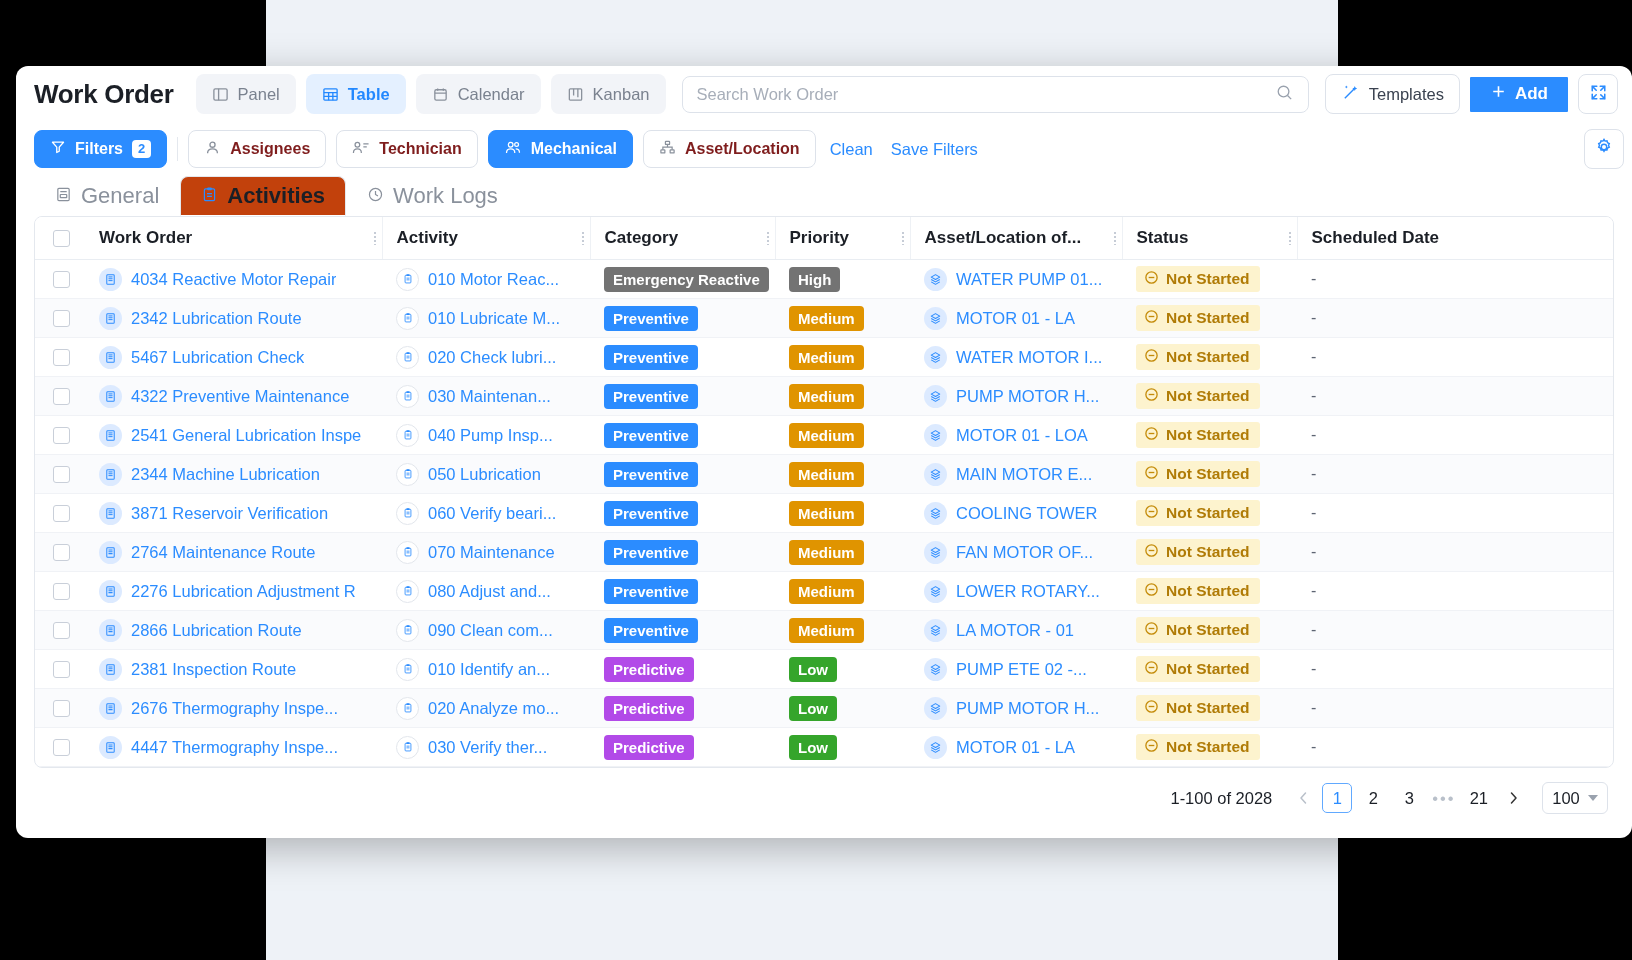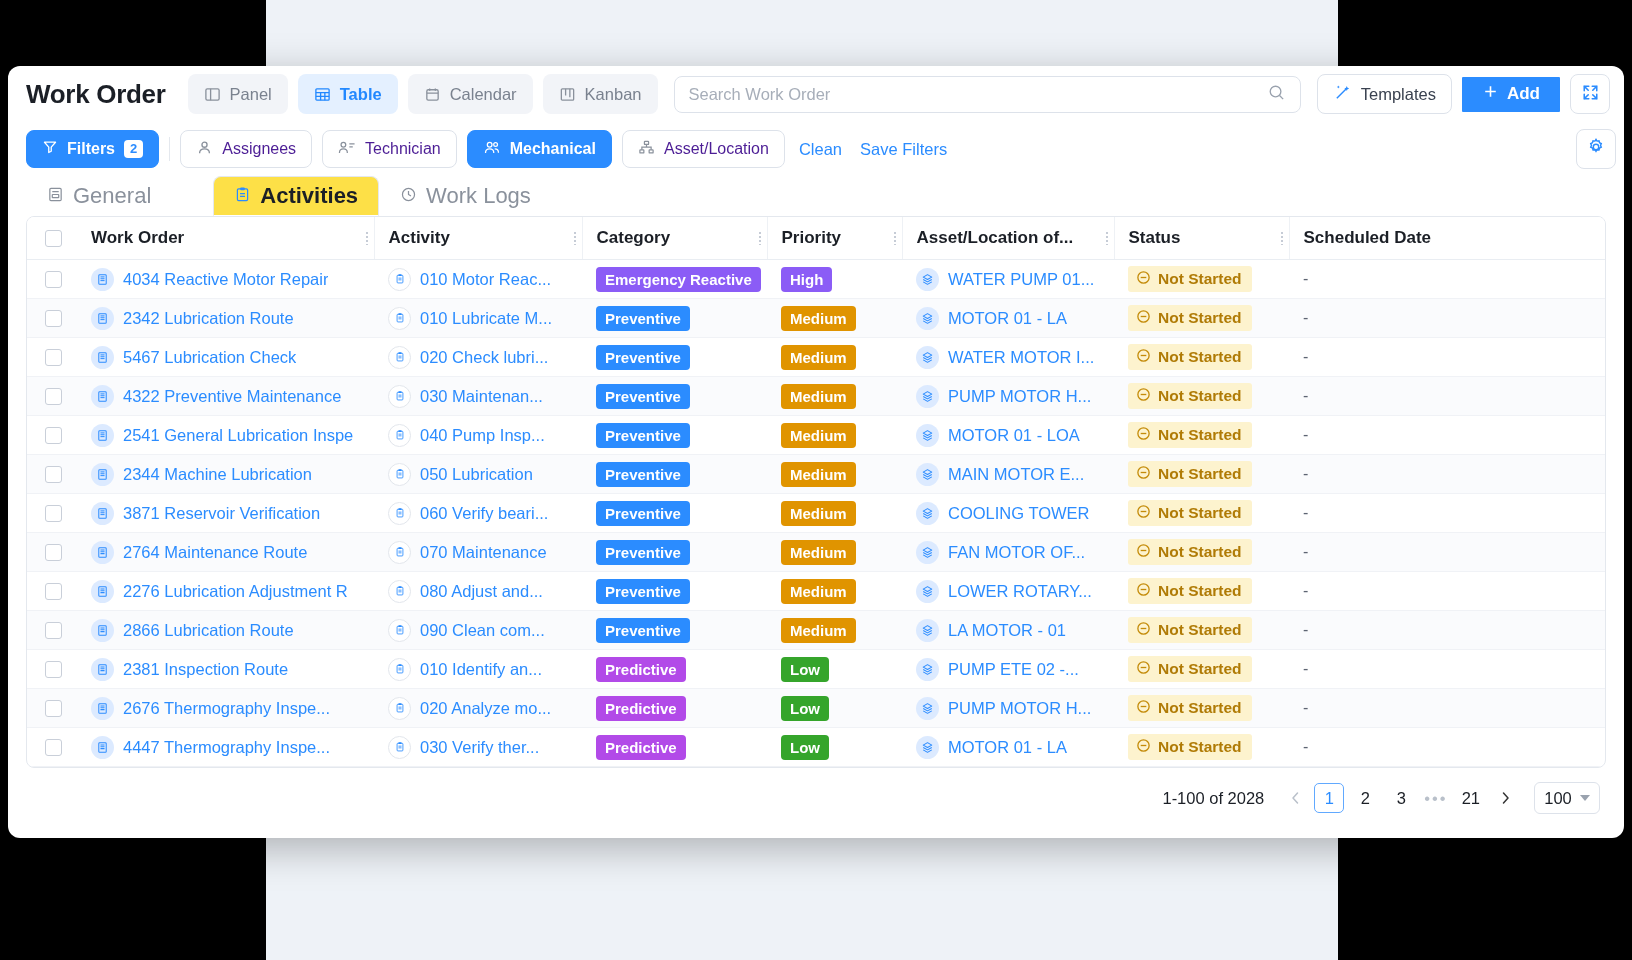--- a/index.html
+++ b/index.html
@@ -15,21 +15,21 @@
   .backdrop {
     position: absolute;
     left: 266px; top: 0px;
     width: 1072px; height: 960px;
     background: #eef2f7;
   }
 
   
   .card {
     position: absolute;
-    left: 8px; top: 66px;
+    left: 16px; top: 66px;
     width: 1616px; height: 772px;
     background: #ffffff;
     border-radius: 12px;
     box-shadow: 0 10px 40px rgba(0,0,0,.28);
     overflow: hidden;
   }
 
   
   .hdr {
     height: 56px;
@@ -104,22 +104,22 @@
   .filters {
     height: 54px;
     display: flex; align-items: center;
     padding: 0 8px 0 18px;
     gap: 10px;
   }
   .chip {
     height: 38px; padding: 0 15px;
     border: 1px solid #dde2ea; border-radius: 8px;
     display: flex; align-items: center; gap: 9px;
-    font-size: 16px; color: #4c1d95; background:#fff;
-    cursor: pointer; white-space: nowrap;
+    font-size: 16px; color: #7f1d1d; background:#fff;
+    cursor: pointer; white-space: nowrap; font-weight: bold;
   }
   .chip.blue { background: #2b8cff; border-color: #2b8cff; color: #fff; font-weight: 600; }
   .chip .count {
     background: #fff; color: #2b8cff;
     border-radius: 4px; font-size: 13px; font-weight: 700;
     padding: 1px 6px; line-height: 16px;
   }
   .link {
     font-size: 16.5px; color: #2b8cff; cursor: pointer;
     padding: 0 4px; white-space: nowrap;
@@ -137,24 +137,24 @@
   .stab {
     display: flex; align-items: center; gap: 9px;
     height: 40px; padding: 0 20px;
     font-size: 22px; color: #8a919c; cursor: pointer;
     border: 1px solid transparent;
     border-radius: 8px 8px 0 0;
     white-space: nowrap;
   }
   .stab.active {
     color: #1b1f26; font-weight: 700;
-    background: #fde047;
+    background: #c2410c;
     border-color: #e4e8ee;
     border-bottom-color: #fff;
-    position: relative; z-index: 3; margin-left: 41px;
+    position: relative; z-index: 3;
   }
 
   
   .tablewrap {
     margin: 0 18px;
     border: 1px solid #e4e8ee;
     border-radius: 8px;
     overflow: hidden;
     height: 552px;
     position: relative;
@@ -214,21 +214,21 @@
   .ic-blue { background: #dceaff; }
   .ic-outline { border: 1px solid #e2e6ec; background:#fff; }
 
   .badge {
     display:inline-flex; align-items:center;
     height: 25px; padding: 0 9px;
     border-radius: 4px;
     font-size: 15px; font-weight: 600; color: #fff;
     white-space: nowrap;
   }
-  .b-red    { background: #8b5cf6; }
+  .b-red    { background: #737373; }
   .b-blue   { background: #2b8cff; }
   .b-purple { background: #b24ae8; }
   .b-orange { background: #e09400; }
   .b-green  { background: #35a52b; }
 
   .status {
     display:inline-flex; align-items:center; gap: 7px;
     height: 26px; padding: 0 10px 0 8px;
     background: #fdf3ce; color: #b07b06;
     font-size: 15.5px; font-weight: 600;

